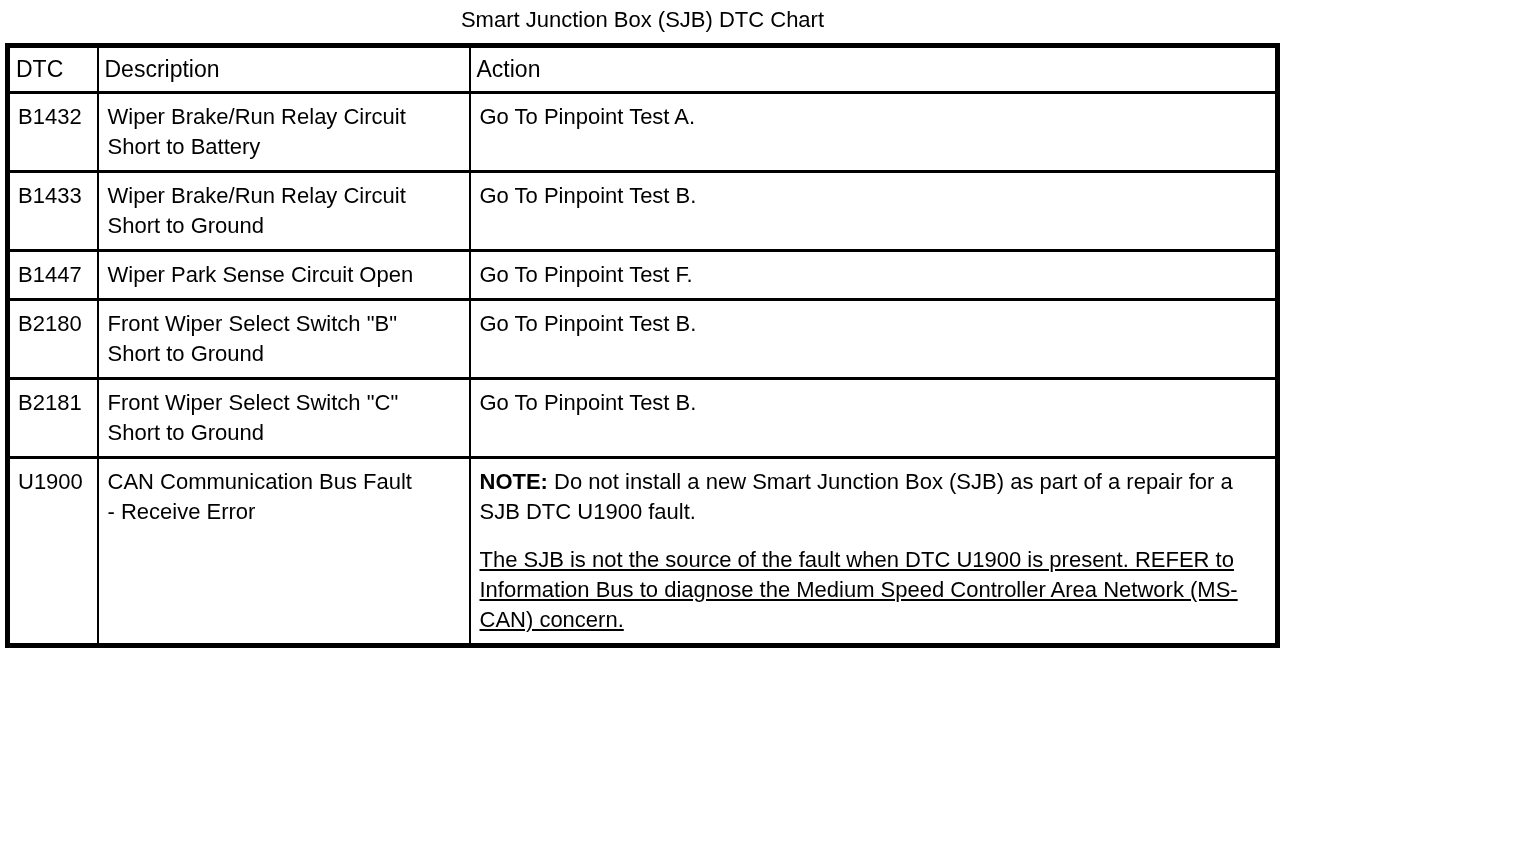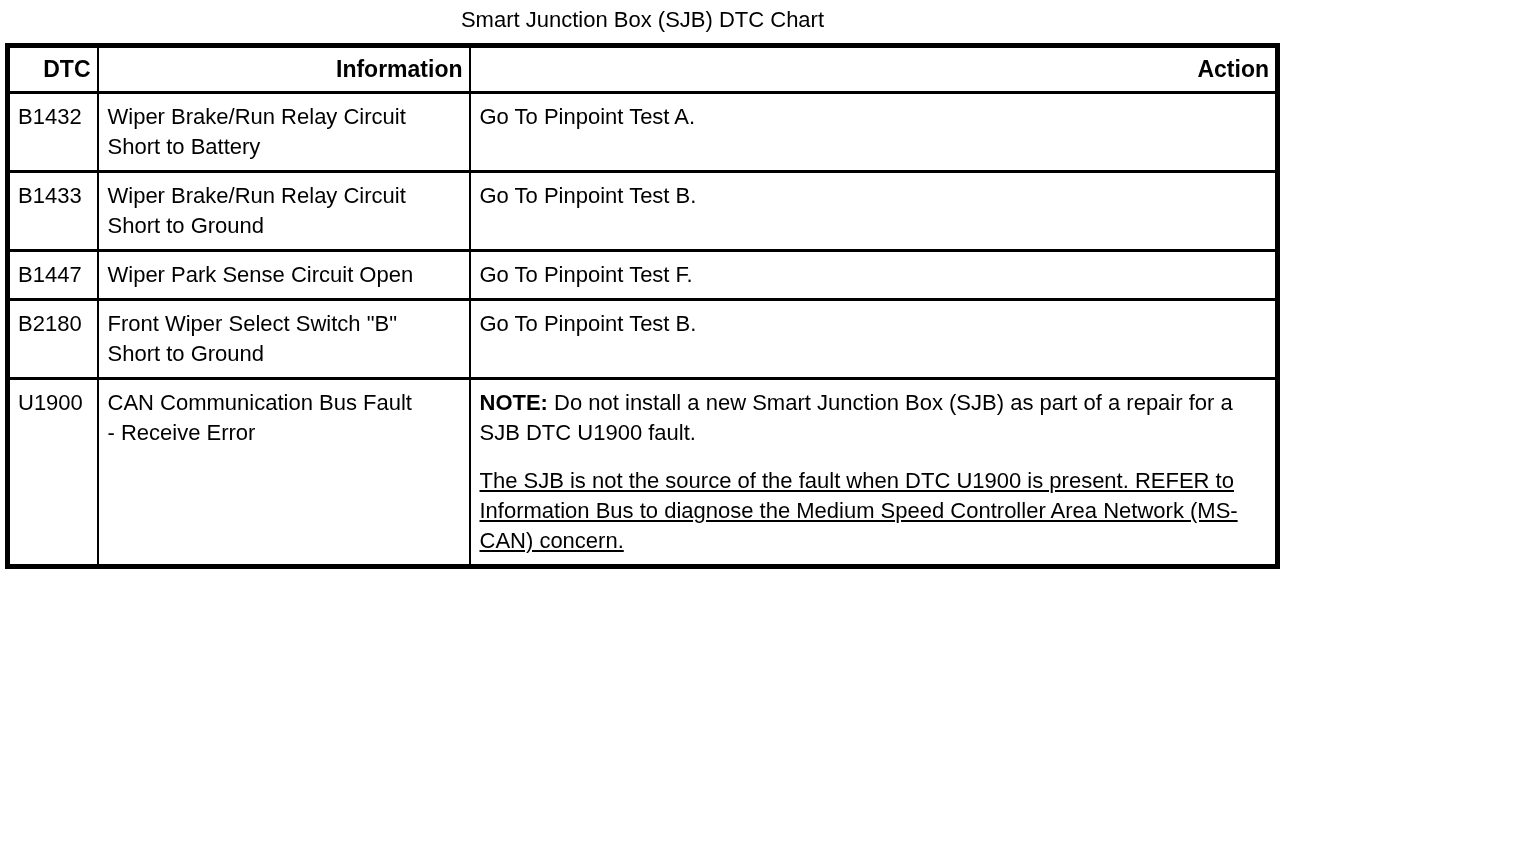--- a/index.html
+++ b/index.html
@@ -34,22 +34,22 @@
     border: 2px solid #000000;
     border-top-width: 3px;
     border-bottom-width: 3px;
     vertical-align: top;
     font-size: 22px;
     line-height: 30px;
     padding: 8px 9px;
     box-sizing: border-box;
   }
   th {
-    font-weight: bold;
-    text-align: right;
+    font-weight: normal;
+    text-align: left;
     font-size: 23px;
     line-height: 29px;
     padding: 7px 6px;
   }
   td.dtc-cell {
     padding-left: 8px;
     padding-right: 4px;
   }
   td.desc-cell {
     white-space: pre-line;
@@ -67,21 +67,21 @@
 
   <table class="dtc-chart">
     <colgroup>
       <col class="col-dtc">
       <col class="col-desc">
       <col class="col-action">
     </colgroup>
     <thead>
       <tr>
         <th>DTC</th>
-        <th>Information</th>
+        <th>Description</th>
         <th>Action</th>
       </tr>
     </thead>
     <tbody>
         <tr>
           <td class="dtc-cell">B1432</td>
           <td class="desc-cell">Wiper Brake/Run Relay Circuit
 Short to Battery</td>
           <td class="action-cell">
             <div class="para">Go To Pinpoint Test A.</div>
@@ -104,20 +104,28 @@
         </tr>
         <tr>
           <td class="dtc-cell">B2180</td>
           <td class="desc-cell">Front Wiper Select Switch "B"
 Short to Ground</td>
           <td class="action-cell">
             <div class="para">Go To Pinpoint Test B.</div>
           </td>
         </tr>
         <tr>
+          <td class="dtc-cell">B2181</td>
+          <td class="desc-cell">Front Wiper Select Switch "C"
+Short to Ground</td>
+          <td class="action-cell">
+            <div class="para">Go To Pinpoint Test B.</div>
+          </td>
+        </tr>
+        <tr>
           <td class="dtc-cell">U1900</td>
           <td class="desc-cell">CAN Communication Bus Fault
 - Receive Error</td>
           <td class="action-cell">
             <div class="para"><b>NOTE:</b> Do not install a new Smart Junction Box (SJB) as part of a repair for a SJB DTC U1900 fault.</div>
             <div class="para">The SJB is not the source of the fault when DTC U1900 is present. REFER to Information Bus to diagnose the Medium Speed Controller Area Network (MS-CAN) concern.</div>
           </td>
         </tr>
       </tbody>
   </table>

